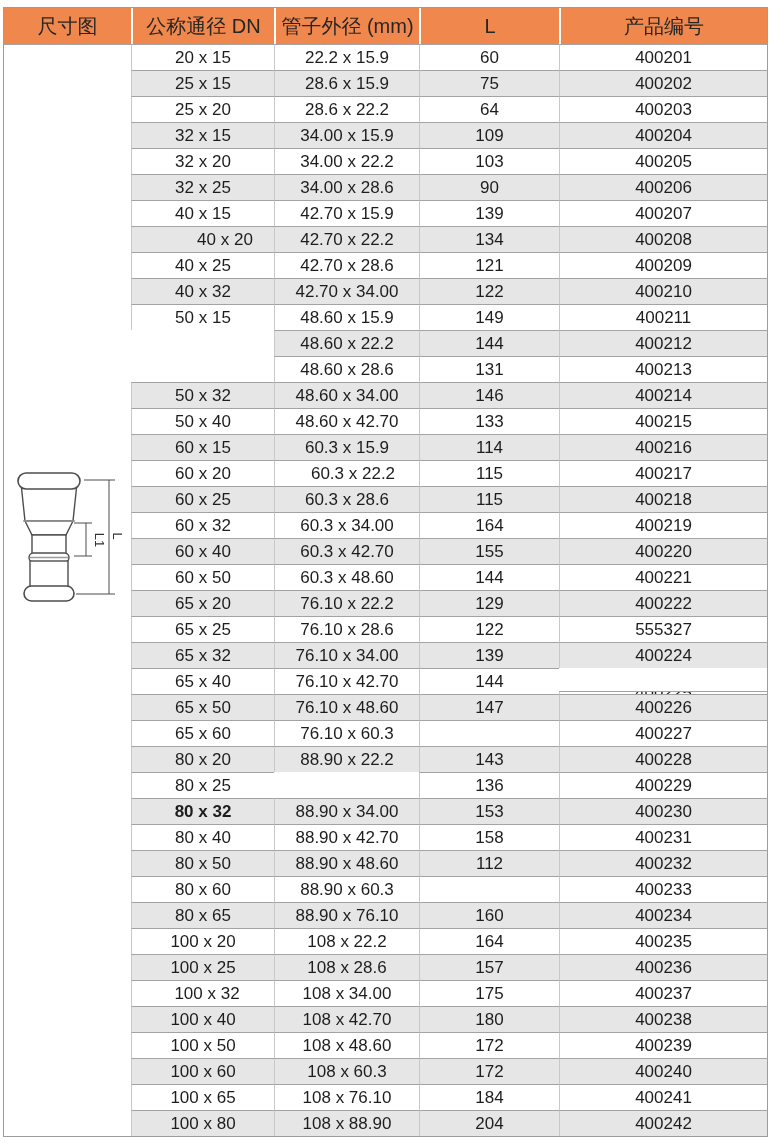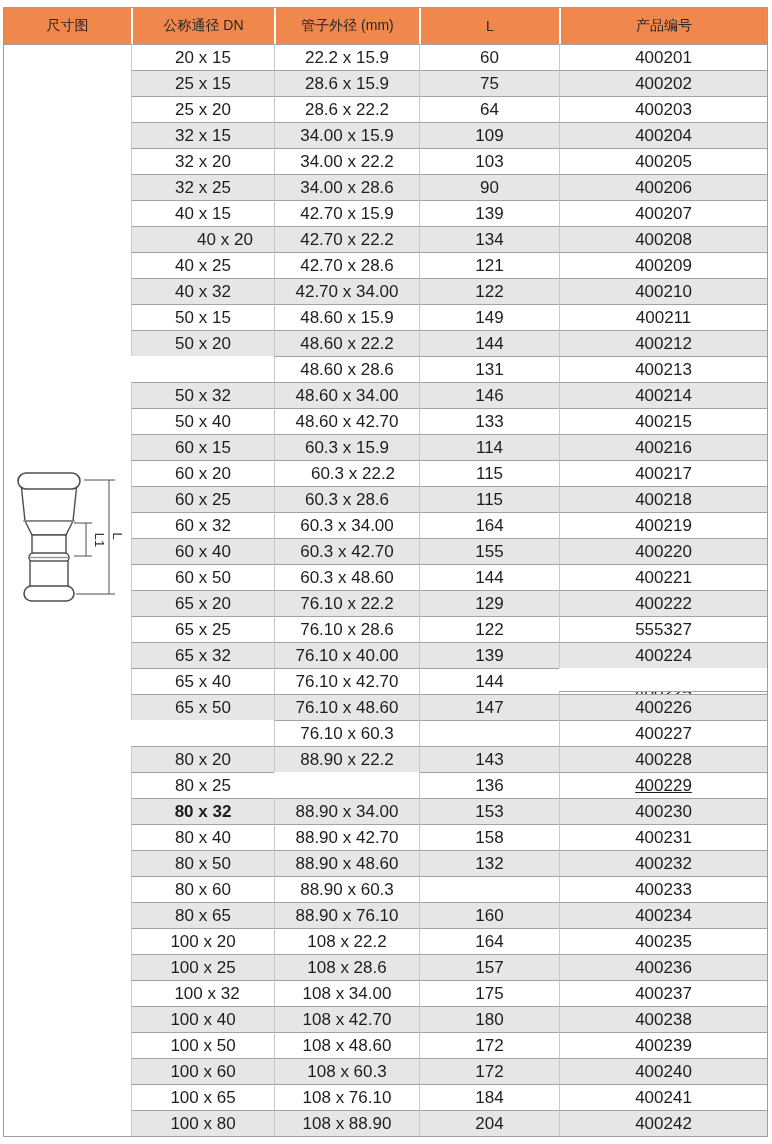--- a/index.html
+++ b/index.html
@@ -20,21 +20,21 @@
     display:grid;
     grid-template-columns:127px 143px 145px 140px 1fr;
     grid-template-rows:36px repeat(42,26px);
     border:1px solid var(--outer-border);
     background:#fff;
   }
   .th{
     grid-row:1;
     background:var(--header-bg);
     display:flex;align-items:center;justify-content:center;
-    font-size:14px;color:var(--text);
+    font-size:20px;color:var(--text);
     border-left:2px solid #fff;
     white-space:nowrap;overflow:hidden;
   }
   .th.c1{grid-column:1;border-left:none;}
   .th.c2{grid-column:2;}
   .th.c3{grid-column:3;}
   .th.c4{grid-column:4;}
   .th.c5{grid-column:5;}
   .td{
     display:flex;align-items:center;justify-content:center;
@@ -128,21 +128,20 @@
       <div class="td" style="grid-area: 10 / 4;">121</div>
       <div class="td" style="grid-area: 10 / 5;">400209</div>
       <div class="td alt" style="grid-area: 11 / 2;">40 x 32</div>
       <div class="td alt" style="grid-area: 11 / 3;">42.70 x 34.00</div>
       <div class="td alt" style="grid-area: 11 / 4;">122</div>
       <div class="td alt" style="grid-area: 11 / 5;">400210</div>
       <div class="td" style="grid-area: 12 / 2;">50 x 15</div>
       <div class="td" style="grid-area: 12 / 3;">48.60 x 15.9</div>
       <div class="td" style="grid-area: 12 / 4;">149</div>
       <div class="td" style="grid-area: 12 / 5;">400211</div>
-      <div class="td alt" style="grid-area: 13 / 2;">50 x 20</div>
       <div class="td alt" style="grid-area: 13 / 3;">48.60 x 22.2</div>
       <div class="td alt" style="grid-area: 13 / 4;">144</div>
       <div class="td alt" style="grid-area: 13 / 5;">400212</div>
       <div class="td" style="grid-area: 14 / 3;">48.60 x 28.6</div>
       <div class="td" style="grid-area: 14 / 4;">131</div>
       <div class="td" style="grid-area: 14 / 5;">400213</div>
       <div class="td alt" style="grid-area: 15 / 2;">50 x 32</div>
       <div class="td alt" style="grid-area: 15 / 3;">48.60 x 34.00</div>
       <div class="td alt" style="grid-area: 15 / 4;">146</div>
       <div class="td alt" style="grid-area: 15 / 5;">400214</div>
@@ -176,52 +175,53 @@
       <div class="td" style="grid-area: 22 / 5;">400221</div>
       <div class="td alt" style="grid-area: 23 / 2;">65 x 20</div>
       <div class="td alt" style="grid-area: 23 / 3;">76.10 x 22.2</div>
       <div class="td alt" style="grid-area: 23 / 4;">129</div>
       <div class="td alt" style="grid-area: 23 / 5;">400222</div>
       <div class="td" style="grid-area: 24 / 2;">65 x 25</div>
       <div class="td" style="grid-area: 24 / 3;">76.10 x 28.6</div>
       <div class="td" style="grid-area: 24 / 4;">122</div>
       <div class="td" style="grid-area: 24 / 5;">555327</div>
       <div class="td alt" style="grid-area: 25 / 2;">65 x 32</div>
-      <div class="td alt" style="grid-area: 25 / 3;">76.10 x 40.00</div>
+      <div class="td alt" style="grid-area: 25 / 3;">76.10 x 34.00</div>
       <div class="td alt" style="grid-area: 25 / 4;">139</div>
       <div class="td alt" style="grid-area: 25 / 5;">400224</div>
       <div class="td" style="grid-area: 26 / 2;">65 x 40</div>
       <div class="td" style="grid-area: 26 / 3;">76.10 x 42.70</div>
       <div class="td" style="grid-area: 26 / 4;">144</div>
       <div class="td" style="grid-area: 26 / 5; margin-top: 23px;">400225</div>
       <div class="td alt" style="grid-area: 27 / 2;">65 x 50</div>
       <div class="td alt" style="grid-area: 27 / 3;">76.10 x 48.60</div>
       <div class="td alt" style="grid-area: 27 / 4;">147</div>
       <div class="td alt" style="grid-area: 27 / 5;">400226</div>
+      <div class="td" style="grid-area: 28 / 2;">65 x 60</div>
       <div class="td" style="grid-area: 28 / 3;">76.10 x 60.3</div>
       <div class="td" style="grid-area: 28 / 4;"></div>
       <div class="td" style="grid-area: 28 / 5;">400227</div>
       <div class="td alt" style="grid-area: 29 / 2;">80 x 20</div>
       <div class="td alt" style="grid-area: 29 / 3;">88.90 x 22.2</div>
       <div class="td alt" style="grid-area: 29 / 4;">143</div>
       <div class="td alt" style="grid-area: 29 / 5;">400228</div>
       <div class="td" style="grid-area: 30 / 2;">80 x 25</div>
       <div class="td" style="grid-area: 30 / 4;">136</div>
-      <div class="td" style="grid-area: 30 / 5; text-decoration: underline;">400229</div>
+      <div class="td" style="grid-area: 30 / 5;">400229</div>
       <div class="td alt" style="grid-area: 31 / 2; font-weight: bold;">80 x 32</div>
       <div class="td alt" style="grid-area: 31 / 3;">88.90 x 34.00</div>
       <div class="td alt" style="grid-area: 31 / 4;">153</div>
       <div class="td alt" style="grid-area: 31 / 5;">400230</div>
       <div class="td" style="grid-area: 32 / 2;">80 x 40</div>
       <div class="td" style="grid-area: 32 / 3;">88.90 x 42.70</div>
       <div class="td" style="grid-area: 32 / 4;">158</div>
       <div class="td" style="grid-area: 32 / 5;">400231</div>
       <div class="td alt" style="grid-area: 33 / 2;">80 x 50</div>
       <div class="td alt" style="grid-area: 33 / 3;">88.90 x 48.60</div>
-      <div class="td alt" style="grid-area: 33 / 4;">132</div>
+      <div class="td alt" style="grid-area: 33 / 4;">112</div>
       <div class="td alt" style="grid-area: 33 / 5;">400232</div>
       <div class="td" style="grid-area: 34 / 2;">80 x 60</div>
       <div class="td" style="grid-area: 34 / 3;">88.90 x 60.3</div>
       <div class="td" style="grid-area: 34 / 4;"></div>
       <div class="td" style="grid-area: 34 / 5;">400233</div>
       <div class="td alt" style="grid-area: 35 / 2;">80 x 65</div>
       <div class="td alt" style="grid-area: 35 / 3;">88.90 x 76.10</div>
       <div class="td alt" style="grid-area: 35 / 4;">160</div>
       <div class="td alt" style="grid-area: 35 / 5;">400234</div>
       <div class="td" style="grid-area: 36 / 2;">100 x 20</div>

